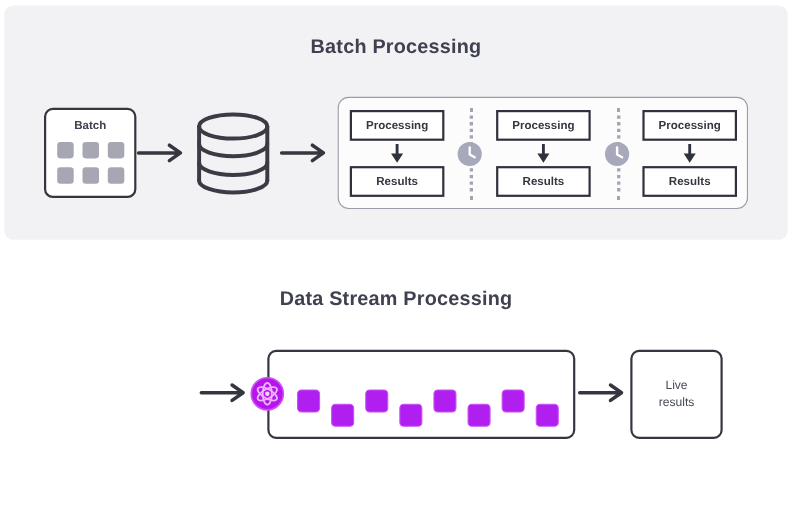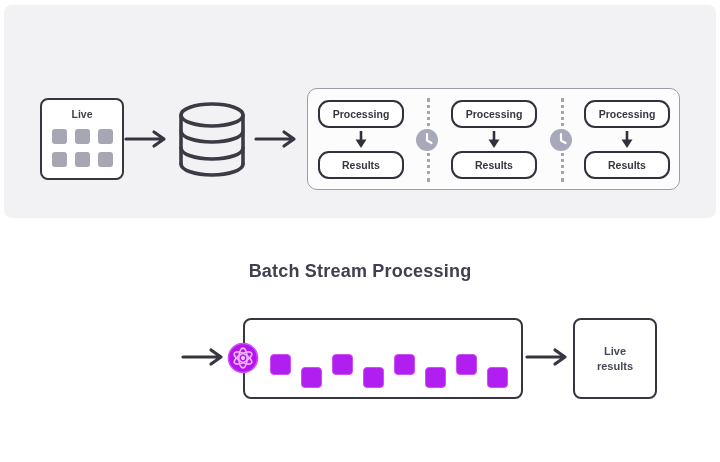--- a/index.html
+++ b/index.html
@@ -15,46 +15,47 @@
   .box-label{display:block;text-align:center;font-size:10.5px;font-weight:700;
              color:#3f4150;margin-top:8px;}
   
   .mini-grid{display:grid;grid-template-columns:repeat(3,15px);gap:8px 8px;
              justify-content:center;margin-top:9px;}
   .mini-sq{width:15px;height:15px;border-radius:3px;background:#a6a7b3;}
   
   .pipeline{position:absolute;left:303px;top:83px;width:373px;height:102px;
             background:#fcfcfd;border:1.5px solid #9b9ca8;border-radius:10px;box-sizing:border-box;}
   .stage-box{position:absolute;width:86px;height:28px;background:#fff;
-             border:2px solid #2f313c;border-radius:11px;box-sizing:border-box;
+             border:2px solid #2f313c;border-radius:0;box-sizing:border-box;
              display:flex;align-items:center;justify-content:center;
              font-size:10.5px;font-weight:700;color:#35363f;}
   .dotted-sep{position:absolute;top:9px;height:84px;width:0;
               border-left:3px dotted #a3a4b0;}
   .clock{position:absolute;top:39px;width:24px;height:24px;}
   .down-arrow{position:absolute;width:16px;height:20px;}
   
   .bars{display:flex;justify-content:space-between;padding:0 11px;margin-top:8px;}
   .bar{width:5px;height:38px;border-radius:2.5px;background:#2563eb;}
   .sq{position:absolute;width:21px;height:21px;border-radius:4px;
       background:#b01ef0;border:1.5px solid #cb51f6;box-sizing:border-box;}
   .live-box{display:flex;align-items:center;justify-content:center;text-align:center;}
-  .live-label{width:50px;font-size:11px;font-weight:700;color:#474a58;line-height:1.35;}
+  .live-label{width:50px;font-size:11px;font-weight:400;color:#474a58;line-height:1.35;}
   .atom{position:absolute;left:227px;top:342px;width:32px;height:32px;z-index:5;}
   .arrow{position:absolute;}
 </style>
 </head>
 <body>
 
 <div class="page">
 
   <div class="top-panel">
+    <div class="section-title" style="top:27px;">Batch Processing</div>
 
     <div class="box" style="left:36px;top:93px;width:84px;height:82px;">
-      <span class="box-label">Live</span>
+      <span class="box-label">Batch</span>
       <div class="mini-grid">
           <div class="mini-sq" style="background: rgb(166, 167, 179);"></div>
           <div class="mini-sq" style="background: rgb(166, 167, 179);"></div>
           <div class="mini-sq" style="background: rgb(166, 167, 179);"></div>
           <div class="mini-sq" style="background: rgb(166, 167, 179);"></div>
           <div class="mini-sq" style="background: rgb(166, 167, 179);"></div>
           <div class="mini-sq" style="background: rgb(166, 167, 179);"></div>
         </div>
     </div>
 
@@ -107,21 +108,21 @@
 
       <div class="stage-box" style="left:276px;top:11px;">Processing</div>
       <svg class="down-arrow" style="left:311px;top:41px;" viewBox="0 0 16 20">
         <path d="M8 1 V10" stroke="#2f313c" stroke-width="2.6"></path>
         <polygon points="2.5,9.5 13.5,9.5 8,18" fill="#2f313c"></polygon>
       </svg>
       <div class="stage-box" style="left:276px;top:62px;">Results</div>
     </div>
   </div>
 
-  <div class="section-title" style="top:261px;">Batch Stream Processing</div>
+  <div class="section-title" style="top:261px;">Data Stream Processing</div>
 
 
   <svg class="arrow" style="left:181px;top:347px;" width="46" height="20" viewBox="0 0 46 20">
     <path d="M2 10 H39 M30 3 L40 10 L30 17" fill="none" stroke="#35363f" stroke-width="3.2" stroke-linecap="round" stroke-linejoin="round"></path>
   </svg>
 
   <div class="box" style="left:243px;top:318px;width:280px;height:81px;">
     <div style="position:absolute;left:0;top:0;width:100%;height:100%;">
         <div class="sq" style="left: 25px; top: 34px; background: rgb(176, 30, 240);"></div>
         <div class="sq" style="left: 56px; top: 47px; background: rgb(176, 30, 240);"></div>

